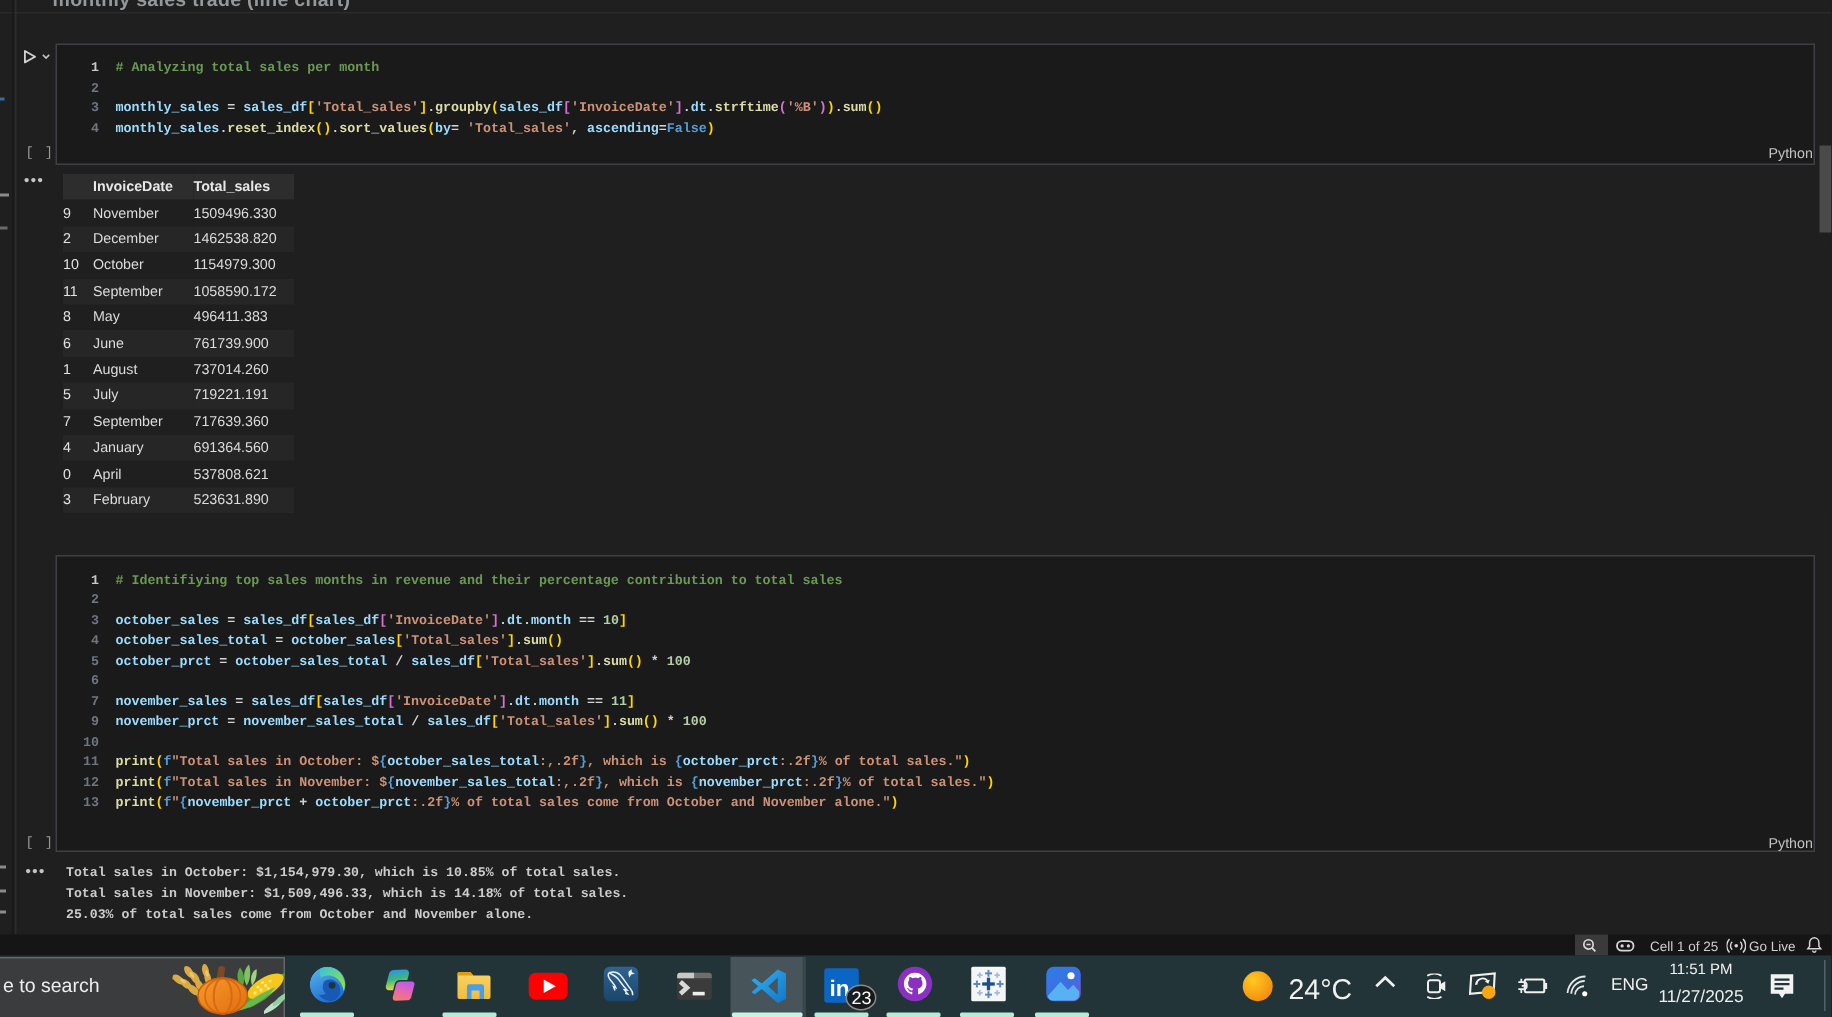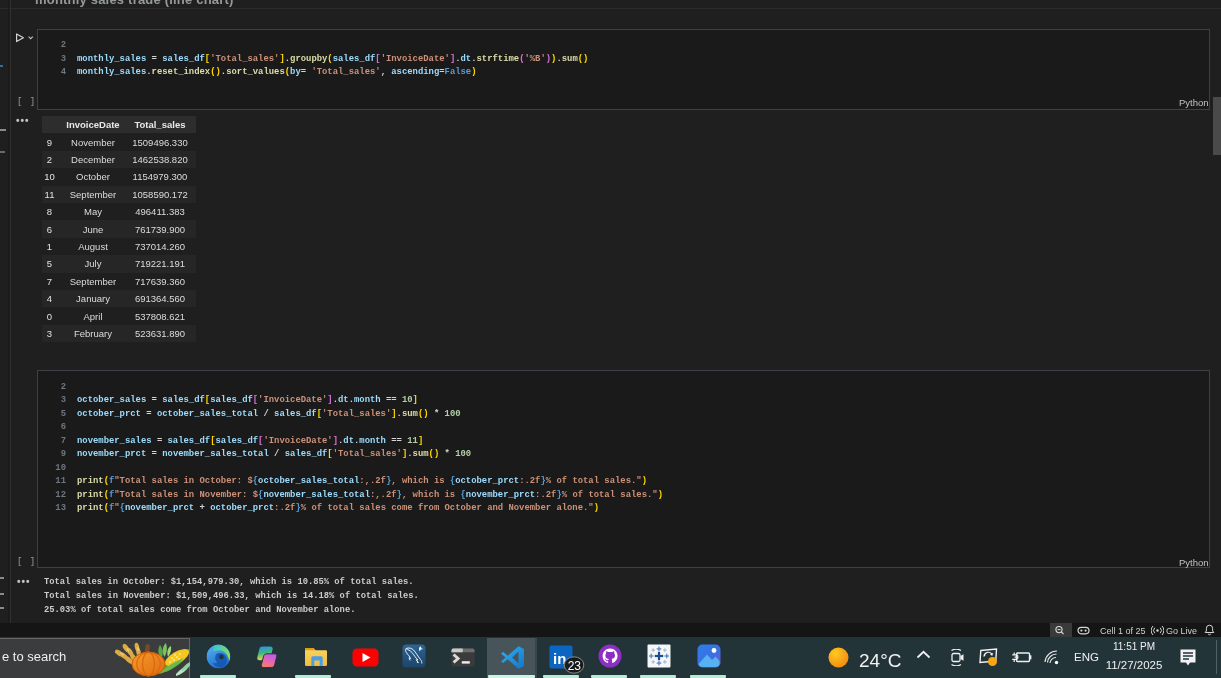--- a/index.html
+++ b/index.html
@@ -8,21 +8,21 @@
 .abs{position:absolute}
 .code{font:700 8.9px/13.5px "Liberation Mono",monospace;white-space:pre;color:#d4d4d4}
 .cl .num{display:inline-block;width:22px;text-align:right;margin-right:11px;color:#6e7681;font-weight:700}
 .cl .num.on{color:#c8c8c8}
 .c{color:#6a9955}.v{color:#9cdcfe}.s{color:#ce9178}.f{color:#dcdcaa}.n{color:#b5cea8}.k{color:#569cd6}.b1{color:#ffd700}.b2{color:#da70d6}.o{color:#d4d4d4}
 .cellbox{position:absolute;left:37px;width:1173px;background:#1a1a1a;border:1px solid #413f46}
 .pylabel{position:absolute;font:400 9.5px "Liberation Sans",sans-serif;color:#c2c2c2}
 .brk{position:absolute;font:400 9px "Liberation Mono",monospace;color:#9a9a9a;letter-spacing:1px}
 .dots{position:absolute;color:#c5c5c5;font:700 10px "Liberation Sans",sans-serif;letter-spacing:1px}
 table.df{border-collapse:collapse;font:400 9.5px "Liberation Sans",sans-serif;color:#dcdcdc;table-layout:fixed}
-table.df td,table.df th{height:17.42px;padding:0 5px 0 0;text-align:center;vertical-align:middle;font-weight:400}
+table.df td,table.df th{height:17.42px;padding:0 5px 0 0;text-align:left;vertical-align:middle;font-weight:400}
 table.df th{font-weight:700;color:#e8e8e8}
 table.df .idx{font-weight:400;color:#e2e2e2}
 table.df thead tr{background:#2d2d2d}
 table.df tbody tr:nth-child(even){background:#262626}
 .out{font:700 8.8px/13.6px "Liberation Mono",monospace;white-space:pre;color:#cccccc}
 .statusbar{position:absolute;left:0;top:623px;width:1221px;height:14px;background:#151515}
 .sbtext{position:absolute;font:400 9px "Liberation Sans",sans-serif;color:#cfcfcf}
 .taskbar{position:absolute;left:0;top:637px;width:1221px;height:41px;background:#233439}
 .tbicon{position:absolute;top:644px}
 .runline{position:absolute;height:2.6px;top:675.2px;background:#b5ecd4;border-radius:1px}
@@ -42,20 +42,21 @@
 <div class="abs" style="left:0px;top:577px;width:4px;height:2px;background:#8a8a8a"></div>
 <div class="abs" style="left:0px;top:593px;width:4px;height:2px;background:#8a8a8a"></div>
 <div class="abs" style="left:0px;top:607px;width:4px;height:2px;background:#8a8a8a"></div>
 
 <svg class="abs" style="left:15px;top:33px" width="20" height="10" viewBox="0 0 20 10">
  <path d="M1.6 1 L1.6 8.6 L8.4 4.8 Z" fill="none" stroke="#d2d2d2" stroke-width="1.2" stroke-linejoin="round"></path>
  <path d="M13.6 3.6 l2.1 2.1 L17.8 3.6" fill="none" stroke="#c2c2c2" stroke-width="1.1"></path>
 </svg>
 <div class="cellbox" style="top:29px;height:81px"></div>
 <div class="abs" style="left:44px;top:39.2px">
+ <div class="code cl"><span class="num on">1</span><span class="c"># Analyzing total sales per month</span></div>
  <div class="code cl"><span class="num">2</span></div>
  <div class="code cl"><span class="num">3</span><span class="v">monthly_sales</span><span class="o"> = </span><span class="v">sales_df</span><span class="b1">[</span><span class="s">'Total_sales'</span><span class="b1">]</span><span class="o">.</span><span class="f">groupby</span><span class="b1">(</span><span class="v">sales_df</span><span class="b2">[</span><span class="s">'InvoiceDate'</span><span class="b2">]</span><span class="o">.</span><span class="v">dt</span><span class="o">.</span><span class="f">strftime</span><span class="b2">(</span><span class="s">'%B'</span><span class="b2">)</span><span class="b1">)</span><span class="o">.</span><span class="f">sum</span><span class="b1">()</span></div>
  <div class="code cl"><span class="num">4</span><span class="v">monthly_sales</span><span class="o">.</span><span class="f">reset_index</span><span class="b1">()</span><span class="o">.</span><span class="f">sort_values</span><span class="b1">(</span><span class="v">by</span><span class="o">= </span><span class="s">'Total_sales'</span><span class="o">, </span><span class="v">ascending</span><span class="o">=</span><span class="k">False</span><span class="b1">)</span></div>
 </div>
 <div class="brk" style="left:17px;top:96.5px">[ ]</div>
 <div class="pylabel" style="left:1179px;top:97px">Python</div>
 
 <div class="abs" style="left:1213px;top:97px;width:8px;height:58px;background:#4a4a4a"></div>
 
 <div class="dots" style="left:16px;top:114.5px">•••</div>
@@ -131,22 +132,24 @@
  <tr>
         <td class="idx">3</td>
         <td>February</td>
         <td>523631.890</td>
       </tr>
  </tbody>
 </table>
 
 <div class="cellbox" style="top:370px;height:198px"></div>
 <div class="abs" style="left:44px;top:380.5px">
+ <div class="code cl"><span class="num on">1</span><span class="c"># Identifiying top sales months in revenue and their percentage contribution to total sales</span></div>
  <div class="code cl"><span class="num">2</span></div>
  <div class="code cl"><span class="num">3</span><span class="v">october_sales</span><span class="o"> = </span><span class="v">sales_df</span><span class="b1">[</span><span class="v">sales_df</span><span class="b2">[</span><span class="s">'InvoiceDate'</span><span class="b2">]</span><span class="o">.</span><span class="v">dt</span><span class="o">.</span><span class="v">month</span><span class="o"> == </span><span class="n">10</span><span class="b1">]</span></div>
+ <div class="code cl"><span class="num">4</span><span class="v">october_sales_total</span><span class="o"> = </span><span class="v">october_sales</span><span class="b1">[</span><span class="s">'Total_sales'</span><span class="b1">]</span><span class="o">.</span><span class="f">sum</span><span class="b1">()</span></div>
  <div class="code cl"><span class="num">5</span><span class="v">october_prct</span><span class="o"> = </span><span class="v">october_sales_total</span><span class="o"> / </span><span class="v">sales_df</span><span class="b1">[</span><span class="s">'Total_sales'</span><span class="b1">]</span><span class="o">.</span><span class="f">sum</span><span class="b1">()</span><span class="o"> * </span><span class="n">100</span></div>
  <div class="code cl"><span class="num">6</span></div>
  <div class="code cl"><span class="num">7</span><span class="v">november_sales</span><span class="o"> = </span><span class="v">sales_df</span><span class="b1">[</span><span class="v">sales_df</span><span class="b2">[</span><span class="s">'InvoiceDate'</span><span class="b2">]</span><span class="o">.</span><span class="v">dt</span><span class="o">.</span><span class="v">month</span><span class="o"> == </span><span class="n">11</span><span class="b1">]</span></div>
  <div class="code cl"><span class="num">9</span><span class="v">november_prct</span><span class="o"> = </span><span class="v">november_sales_total</span><span class="o"> / </span><span class="v">sales_df</span><span class="b1">[</span><span class="s">'Total_sales'</span><span class="b1">]</span><span class="o">.</span><span class="f">sum</span><span class="b1">()</span><span class="o"> * </span><span class="n">100</span></div>
  <div class="code cl"><span class="num">10</span></div>
  <div class="code cl"><span class="num">11</span><span class="f">print</span><span class="b1">(</span><span class="k">f</span><span class="s">"Total sales in October: $</span><span class="k">{</span><span class="v">october_sales_total</span><span class="s">:,.2f</span><span class="k">}</span><span class="s">, which is </span><span class="k">{</span><span class="v">october_prct</span><span class="s">:.2f</span><span class="k">}</span><span class="s">% of total sales."</span><span class="b1">)</span></div>
  <div class="code cl"><span class="num">12</span><span class="f">print</span><span class="b1">(</span><span class="k">f</span><span class="s">"Total sales in November: $</span><span class="k">{</span><span class="v">november_sales_total</span><span class="s">:,.2f</span><span class="k">}</span><span class="s">, which is </span><span class="k">{</span><span class="v">november_prct</span><span class="s">:.2f</span><span class="k">}</span><span class="s">% of total sales."</span><span class="b1">)</span></div>
  <div class="code cl"><span class="num">13</span><span class="f">print</span><span class="b1">(</span><span class="k">f</span><span class="s">"</span><span class="k">{</span><span class="v">november_prct</span><span class="o"> + </span><span class="v">october_prct</span><span class="s">:.2f</span><span class="k">}</span><span class="s">% of total sales come from October and November alone."</span><span class="b1">)</span></div>
 </div>
 <div class="brk" style="left:17px;top:557px">[ ]</div>

